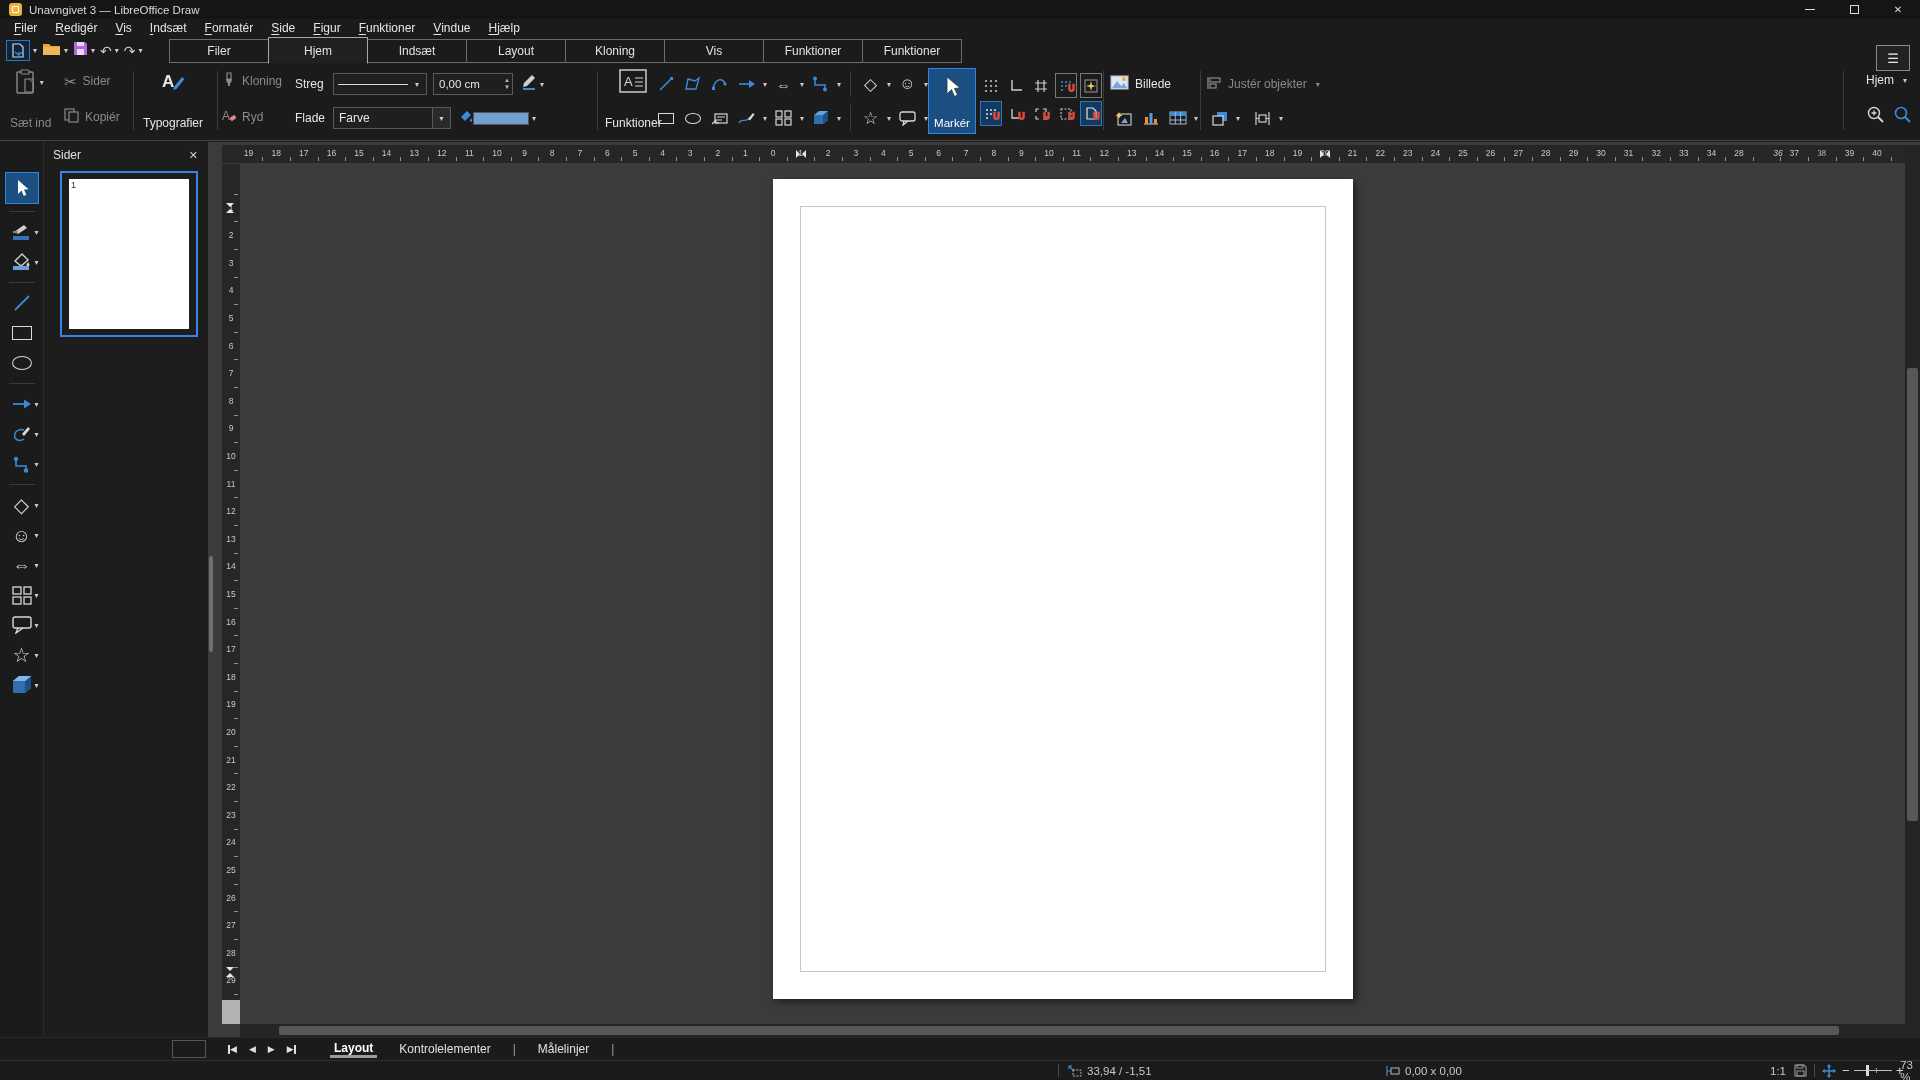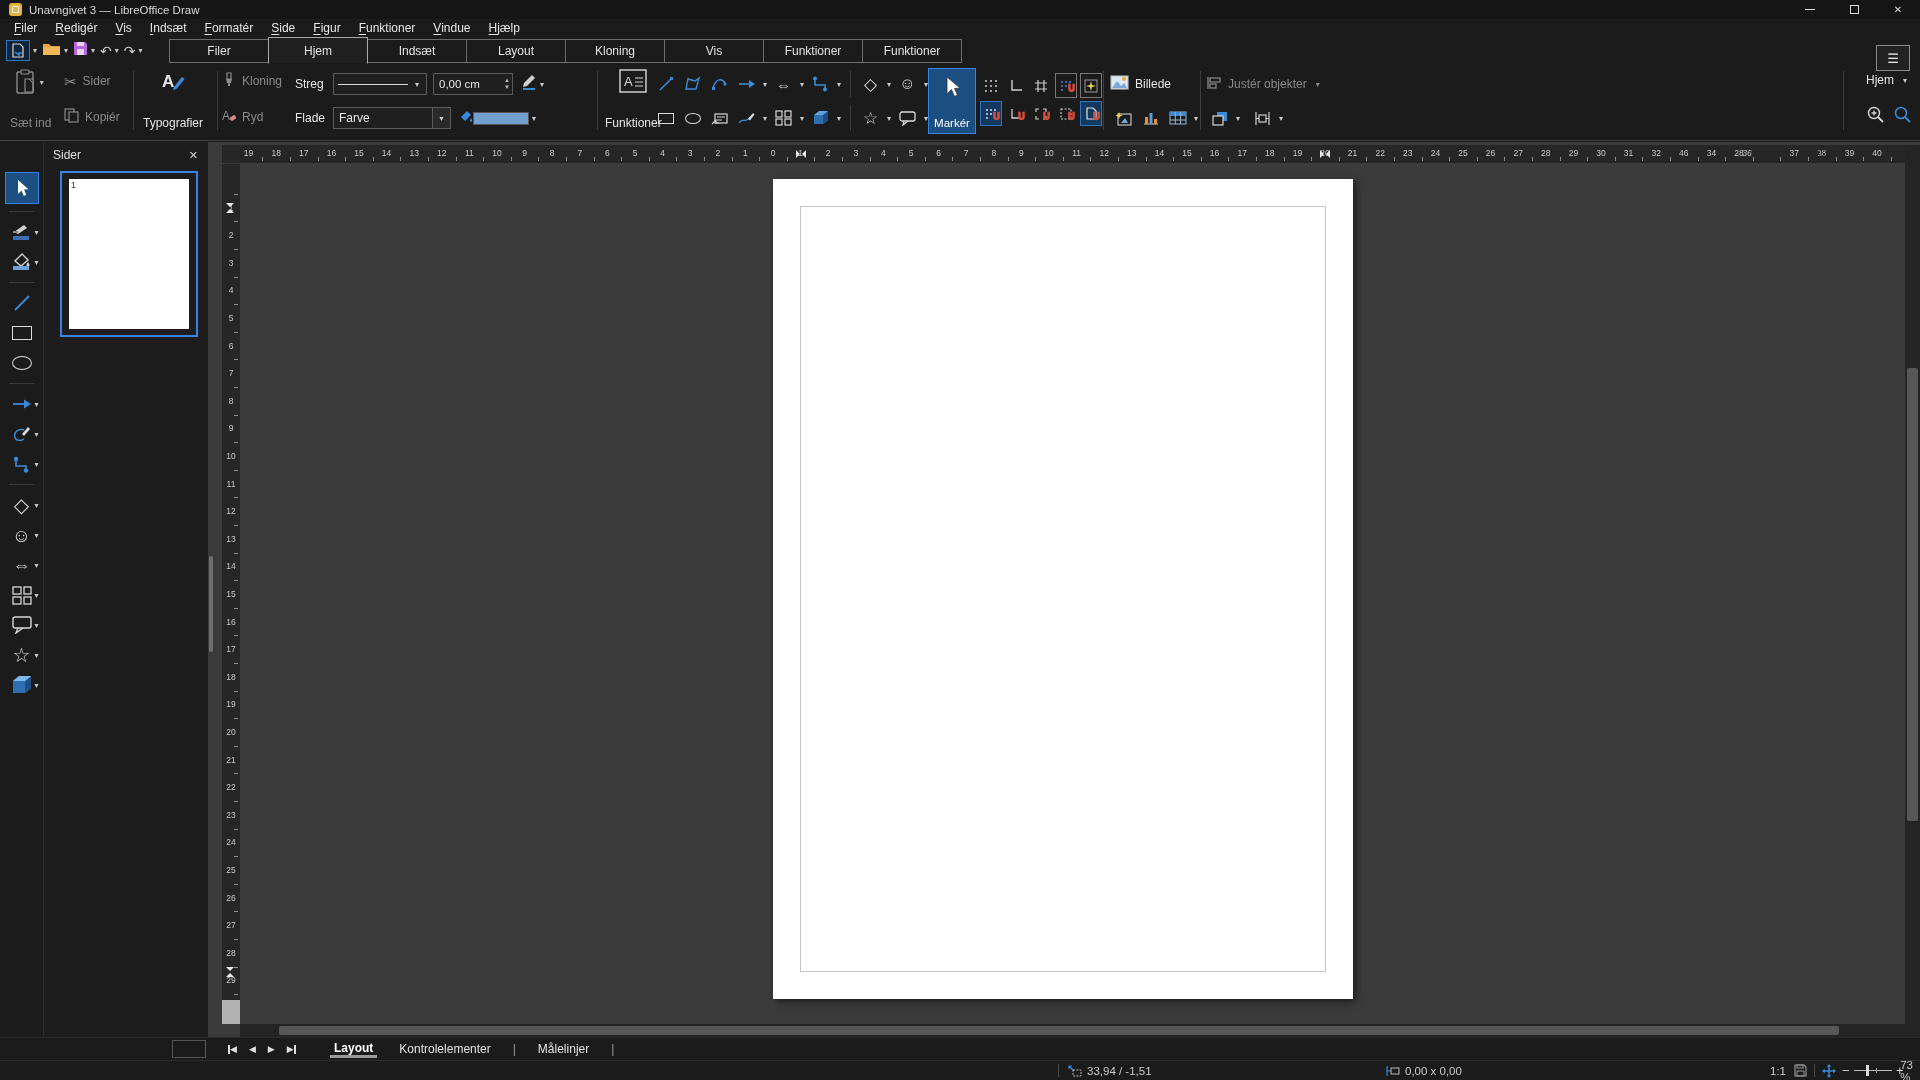--- a/index.html
+++ b/index.html
@@ -893,27 +893,27 @@
           <span class="htick" style="left: 1305.8px;">28</span>
           <i class="hsub" style="left: 1319.6px;"></i>
           <span class="htick" style="left: 1333.4px;">29</span>
           <i class="hsub" style="left: 1347.2px;"></i>
           <span class="htick" style="left: 1361px;">30</span>
           <i class="hsub" style="left: 1374.8px;"></i>
           <span class="htick" style="left: 1388.6px;">31</span>
           <i class="hsub" style="left: 1402.4px;"></i>
           <span class="htick" style="left: 1416.2px;">32</span>
           <i class="hsub" style="left: 1430px;"></i>
-          <span class="htick" style="left: 1443.8px;">46</span>
+          <span class="htick" style="left: 1443.8px;">33</span>
           <i class="hsub" style="left: 1457.6px;"></i>
           <span class="htick" style="left: 1471.4px;">34</span>
           <i class="hsub" style="left: 1485.2px;"></i>
           <span class="htick" style="left: 1499px;">28</span>
           <i class="hsub" style="left: 1512.8px;"></i>
-          <span class="htick" style="left: 1507px; font-style: italic;">36</span>
+          <span class="htick" style="left: 1538px; font-style: italic;">36</span>
           <i class="hsub" style="left: 1540.4px;"></i>
           <span class="htick" style="left: 1554.2px;">37</span>
           <i class="hsub" style="left: 1568px;"></i>
           <span class="htick" style="left: 1581.8px; font-family: Liberation Serif, serif;">38</span>
           <i class="hsub" style="left: 1595.6px;"></i>
           <span class="htick" style="left: 1609.4px;">39</span>
           <i class="hsub" style="left: 1623.2px;"></i>
           <span class="htick" style="left: 1637px;">40</span>
           <i class="hsub" style="left: 1650.8px;"></i>
           <span class="hmark" style="left: 560.6px;"></span>

